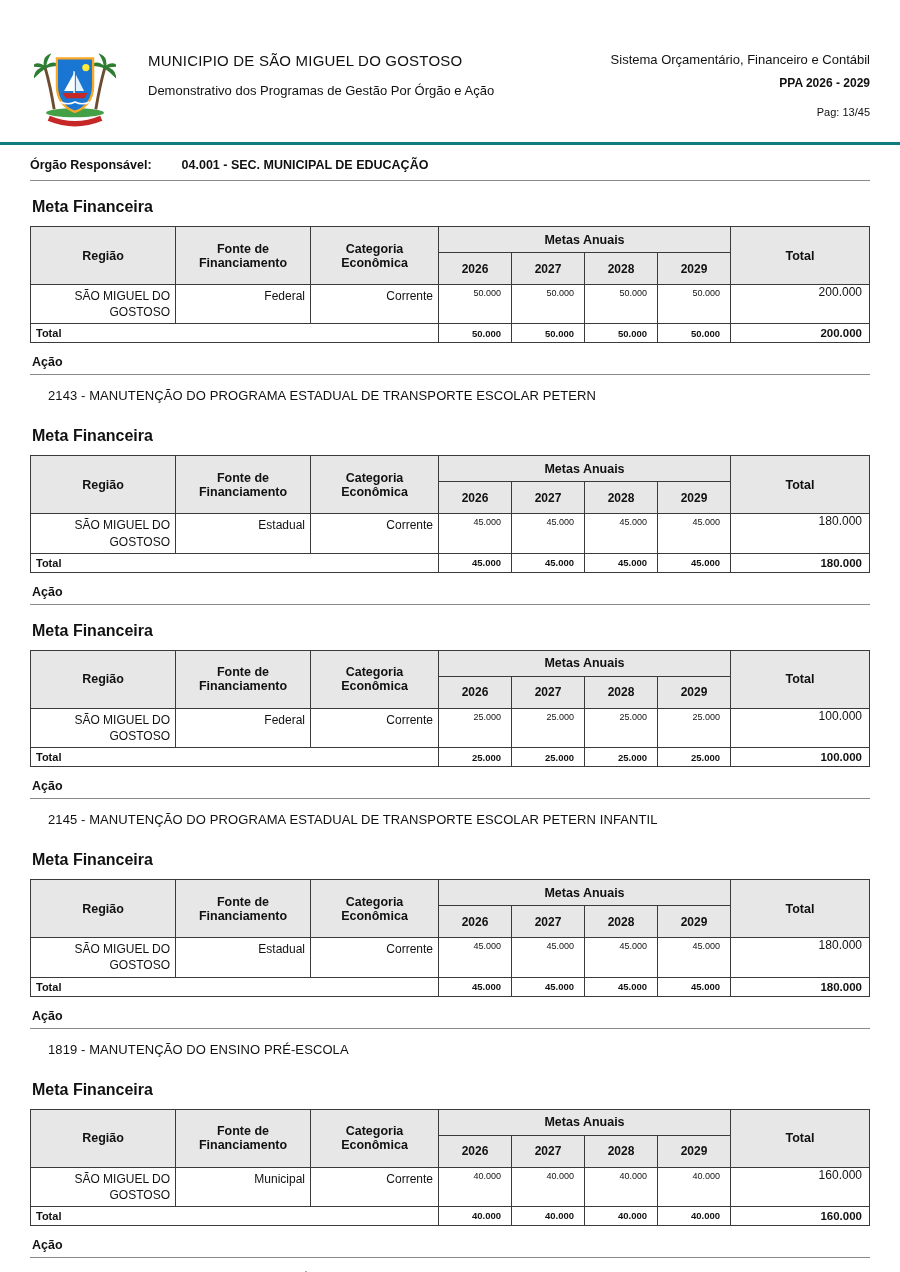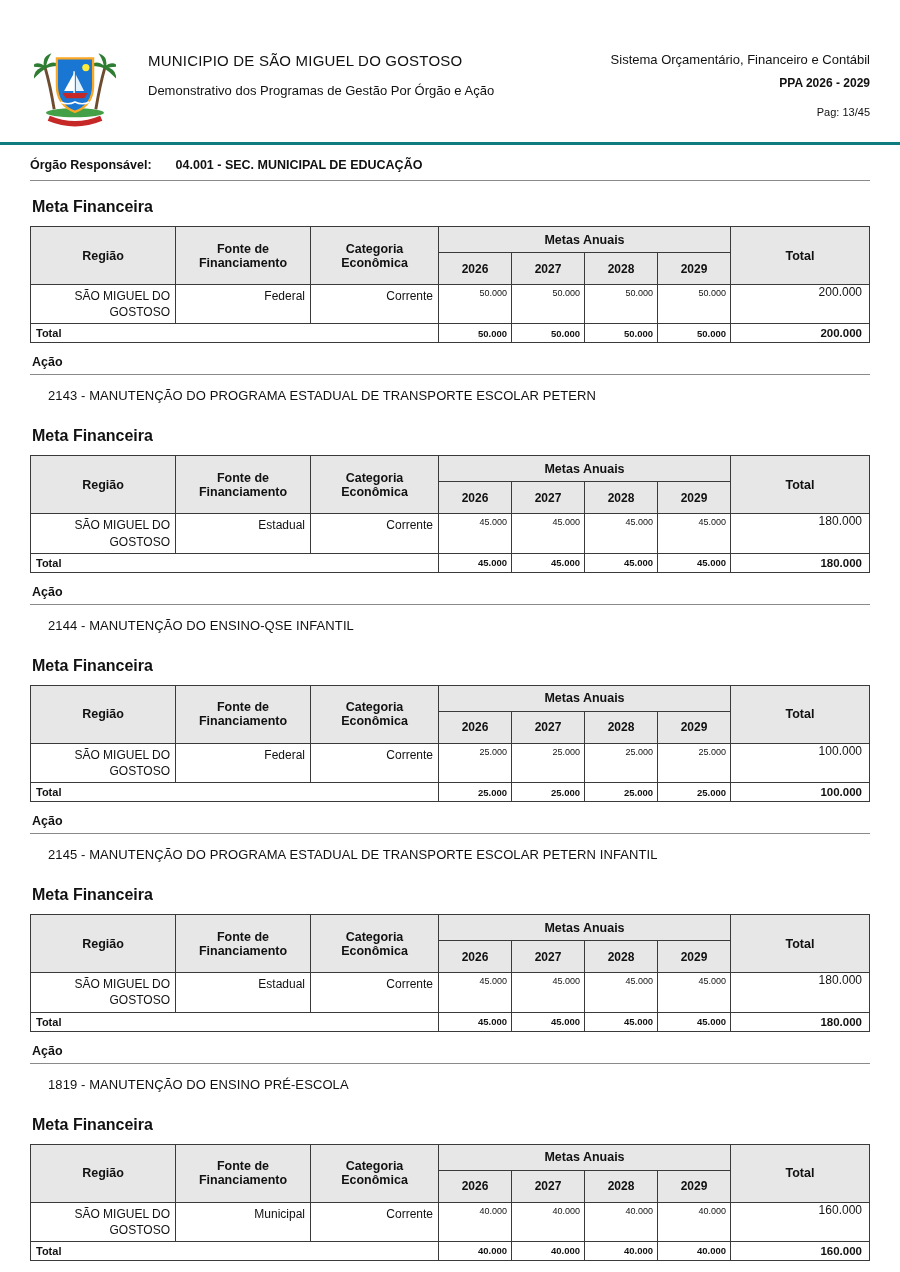--- a/index.html
+++ b/index.html
@@ -26,21 +26,21 @@
   .report-title { font-size:13px; font-weight:normal; margin-top:14px; }
   .head-right { margin-left:auto; text-align:right; padding-top:8px; }
   .system-name { font-size:13px; }
   .ppa { font-size:12px; font-weight:bold; margin-top:9px; }
   .page-num { font-size:11px; margin-top:16px; }
 
   .teal-rule { height:3px; background:#0f7d80; margin-top:12px; width:100%; }
 
   
   .organ-line { display:flex; margin-top:13px; font-size:12.5px; font-weight:bold; }
-  .organ-value { margin-left:24px;text-align:right; }
+  .organ-value { margin-left:30px;text-align:right; }
   .gray-rule { border:none; border-top:1px solid #8a8a8a; margin-top:8px; }
 
   
   .meta-heading { font-size:16px; font-weight:bold; margin:17px 0 10px 2px; }
 
   table.meta-table {
     width:100%;
     border-collapse:collapse;
     table-layout:fixed;
   }
@@ -55,21 +55,21 @@
   tr.hdr-top th { height:26px; }
   tr.hdr-years th { height:32px; font-size:12px;margin-top:47px; }
   .c-regiao { width:145px; }
   .c-fonte  { width:135px; }
   .c-categ  { width:128px; }
   .c-year   { width:73px; }
   .c-total  { width:139px; }
 
   tr.data-row td { height:38px; vertical-align:top; background:#fff;text-align:right; }
   td.cell-text { font-size:12px; padding:3px 5px; line-height:1.35; }
-  td.cell-val  { font-size:9px; text-align:right; padding:3px 4px; }
+  td.cell-val  { font-size:9px; text-align:right; padding:3px 10px; }
   td.cell-tot  { font-size:12px; text-align:right; vertical-align:middle; padding-right:7px; }
 
   tr.total-row td { height:19px; background:#fff; }
   td.total-label { font-size:11px; font-weight:bold; padding:2px 5px; vertical-align:middle; }
   tr.total-row td.cell-val { font-weight:bold; font-size:9.5px; vertical-align:middle; }
   tr.total-row td.cell-tot { font-weight:bold; font-size:11.5px; vertical-align:middle; }
 
   .acao-heading {
     font-size:12.5px; font-weight:bold;
     margin-top:12px; padding:0 0 5px 2px;
@@ -218,21 +218,20 @@
         <td colspan="3" class="total-label">Total</td>
         <td class="cell-val">45.000</td>
         <td class="cell-val">45.000</td>
         <td class="cell-val">45.000</td>
         <td class="cell-val">45.000</td>
         <td class="cell-tot">180.000</td>
       </tr>
     </tbody>
           </table>
     <div class="acao-heading">Ação</div>
-    <div class="acao-text">2144 - MANUTENÇÃO DO ENSINO-QSE INFANTIL</div>
   </section>
 
   <section>
     <div class="meta-heading">Meta Financeira</div>
     <table class="meta-table">
       <colgroup>
         <col class="c-regiao">
               <col class="c-fonte">
               <col class="c-categ">
         <col class="c-year">

